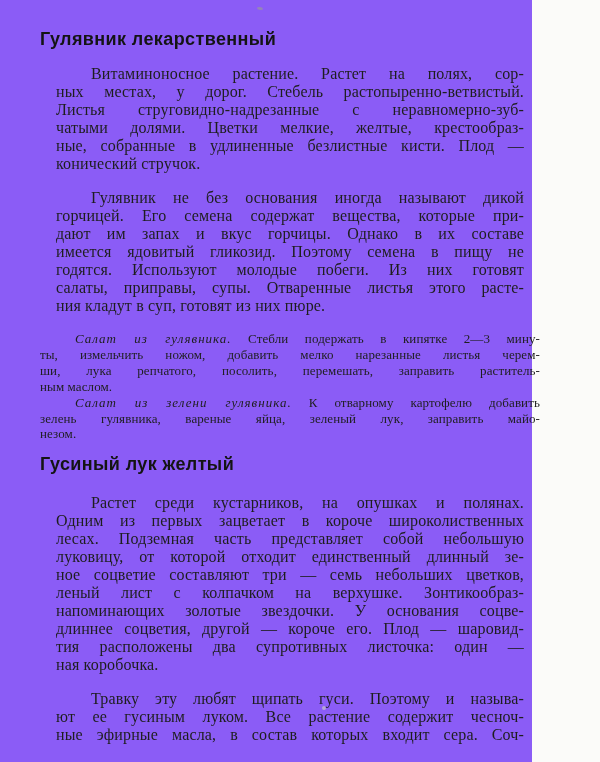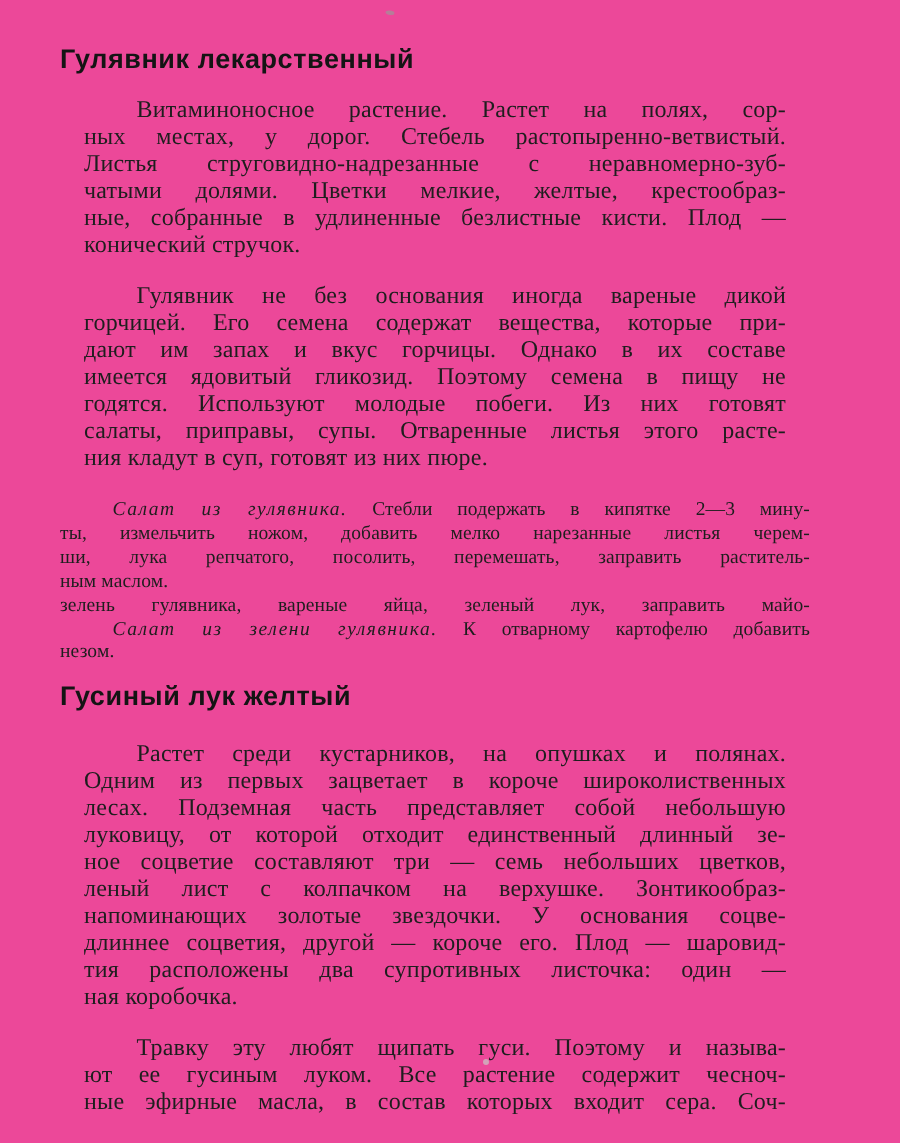--- a/index.html
+++ b/index.html
@@ -5,22 +5,22 @@
   html,body{margin:0;padding:0;}
   body{
     width:600px;height:762px;
     background:#fbfbf9;
     font-family:"Liberation Serif","DejaVu Serif",serif;
     color:#1e1e1e;
     overflow:hidden;
   }
   .page{
     position:relative;
-    width:600px;height:762px;
-    background:#ec4899;
+    width:532px;height:762px;
+    background:#8b5cf6;
   }
   .textblock{
     position:absolute;
     left:40px;top:30px;
     width:500px;
   }
   .sec-heading{
     margin:0 0 5px 0;
     font-family:"Liberation Sans","DejaVu Sans",sans-serif;
     font-weight:700;
@@ -82,39 +82,39 @@
     <div class="para">
       <div class="ln first">Витаминоносное растение. Растет на полях, сор-</div>
       <div class="ln">ных местах, у дорог. Стебель растопыренно-ветвистый.</div>
       <div class="ln">Листья струговидно-надрезанные с неравномерно-зуб-</div>
       <div class="ln">чатыми долями. Цветки мелкие, желтые, крестообраз-</div>
       <div class="ln">ные, собранные в удлиненные безлистные кисти. Плод —</div>
       <div class="ln end">конический стручок.</div>
     </div>
 
     <div class="para">
-      <div class="ln first">Гулявник не без основания иногда вареные дикой</div>
+      <div class="ln first">Гулявник не без основания иногда называют дикой</div>
       <div class="ln">горчицей. Его семена содержат вещества, которые при-</div>
       <div class="ln">дают им запах и вкус горчицы. Однако в их составе</div>
       <div class="ln">имеется ядовитый гликозид. Поэтому семена в пищу не</div>
       <div class="ln">годятся. Используют молодые побеги. Из них готовят</div>
       <div class="ln">салаты, приправы, супы. Отваренные листья этого расте-</div>
       <div class="ln end">ния кладут в суп, готовят из них пюре.</div>
     </div>
 
     <div class="recipes">
       <div class="recipe">
         <div class="ln first"><span class="recipe-lead">Салат из гулявника.</span> <span>Стебли подержать в кипятке 2—3 мину-</span></div>
         <div class="ln">ты, измельчить ножом, добавить мелко нарезанные листья черем-</div>
         <div class="ln">ши, лука репчатого, посолить, перемешать, заправить раститель-</div>
         <div class="ln end">ным маслом.</div>
       </div>
       <div class="recipe">
+        <div class="ln first"><span class="recipe-lead">Салат из зелени гулявника.</span> <span>К отварному картофелю добавить</span></div>
         <div class="ln">зелень гулявника, вареные яйца, зеленый лук, заправить майо-</div>
-        <div class="ln first"><span class="recipe-lead">Салат из зелени гулявника.</span> <span>К отварному картофелю добавить</span></div>
         <div class="ln end">незом.</div>
       </div>
     </div>
 
     <h2 class="sec-heading second">Гусиный лук желтый</h2>
 
     <div class="para">
       <div class="ln first">Растет среди кустарников, на опушках и полянах.</div>
       <div class="ln">Одним из первых зацветает в короче широколиственных</div>
       <div class="ln">лесах. Подземная часть представляет собой небольшую</div>

